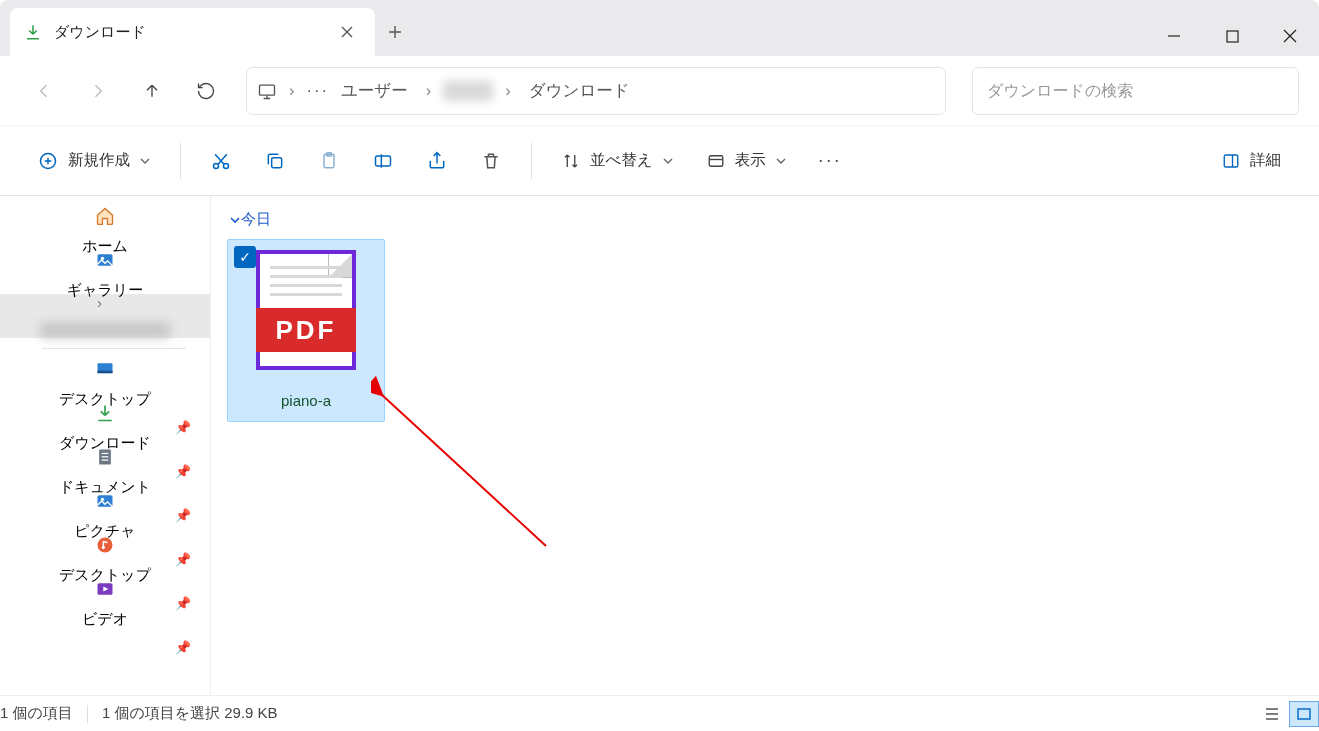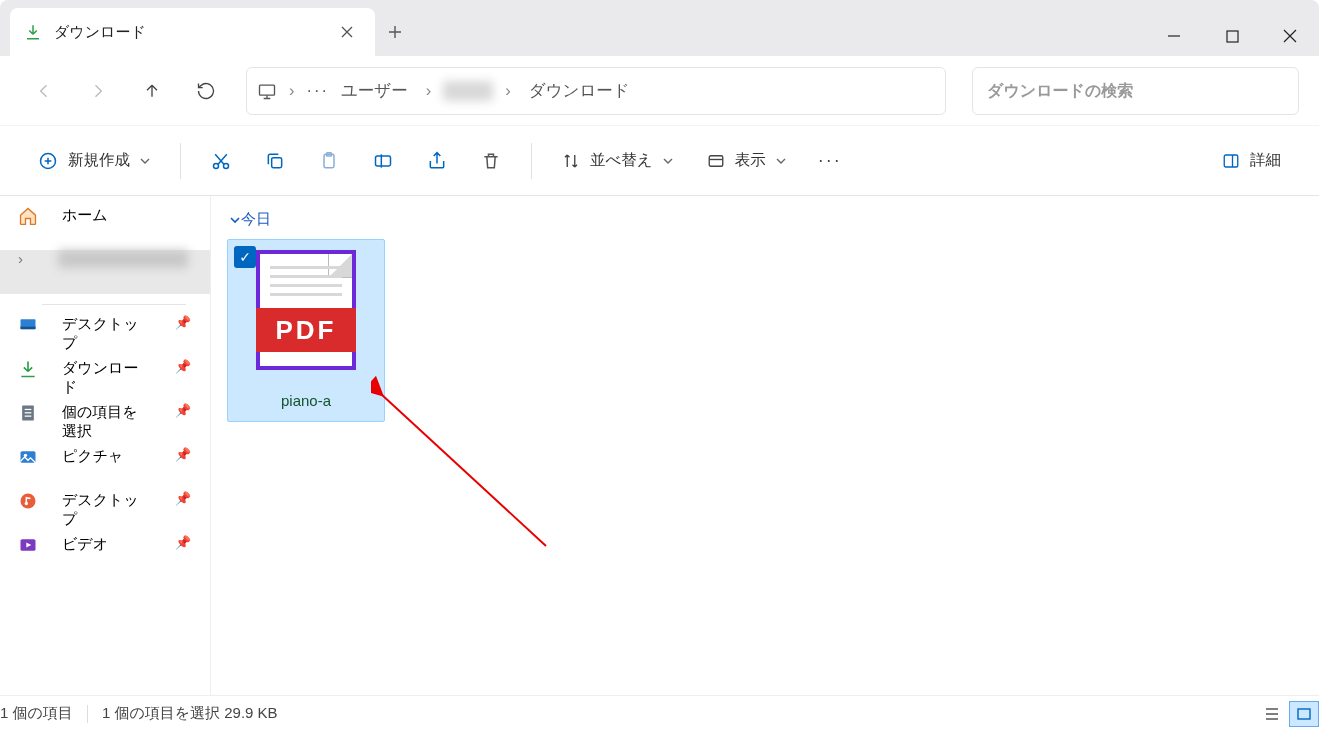--- a/index.html
+++ b/index.html
@@ -16,33 +16,33 @@
 
 
 .navbar { height: 70px; background:#fff; display:flex; align-items:center; padding: 0 20px; gap:6px; border-bottom:1px solid #f4f4f4; }
 .nav-btn { width:48px; height:48px; display:flex; align-items:center; justify-content:center; cursor:pointer; border-radius:4px; color:#444; }
 .nav-btn.disabled { color:#bbb; cursor:default; }
 .address { flex:0 0 700px; height:48px; background:#fff; border:1px solid #e4e4e4; border-radius:6px; display:flex; align-items:center; padding:0 10px; gap:6px; margin-left:10px; font-size:16.5px; color:#555;}
 .address .sep { color:#888; margin:0 6px; }
 .address .crumb { cursor:pointer; padding:4px 6px; }
 .address .blur { filter: blur(5px); background:#d8d8d8; border-radius:2px; width:50px; height:20px;}
 .search { flex:1; height:48px; background:#fff; border:1px solid #e4e4e4; border-radius:6px; margin-left:20px; padding:0 14px; display:flex; align-items:center; color:#999; font-size:16px;}
-.search input { border:none; outline:none; width:100%; font-size:16px; color:#555;font-weight:bold; }
+.search input { border:none; outline:none; width:100%; font-size:16px; color:#555; }
 .search input::placeholder { color:#999; }
 
 
 .toolbar { height: 70px; display:flex; align-items:center; padding:0 24px; gap:6px; border-bottom:1px solid #e5e5e5;}
 .tool-btn { height:44px; padding:0 14px; display:flex; align-items:center; gap:10px; cursor:pointer; border-radius:4px; font-size:15.5px; color:#333;}
 .tool-sep { width:1px; height:36px; background:#e2e2e2; margin:0 10px;}
 .icon-only { width:48px; justify-content:center; padding:0; }
 
 
 .main { display:flex; height: calc(731px - 56px - 70px - 70px - 36px); }
 .sidebar { width:210px; padding:10px 0 0 0; overflow:hidden; position:relative;}
-.sb-item { height:44px; display:flex; padding:0 18px; gap:24px; font-size:15px; cursor:pointer;}
+.sb-item { height:44px; display:flex; align-items:center; padding:0 18px; gap:11px; font-size:15px; cursor:pointer;flex-direction:column;}
 .sb-item.sel { background:#e8e8e8; }
 .sb-item .chev { color:#777; margin-right:4px; width:12px;}
 .sb-pin { margin-left:auto; color:#888; font-size:13px;}
 .sb-group-sep { height:1px; background:#e4e4e4; margin:10px 24px 10px 42px;}
 .sb-item .blur { filter:blur(5px); background:#c8c8c8; width:130px; height:18px; border-radius:2px;}
 .content { flex:1; padding:14px 16px; position:relative; border-left:1px solid #eee;}
 .group-hdr { display:flex; align-items:center; gap:0; font-size:15px; color:#1a58c7; cursor:pointer; margin-bottom:10px; padding-left:2px;}
 .file-item { width:158px; padding:10px 8px 12px 8px; text-align:center; background:#cce8ff; border:1px solid #99d1ff; position:relative; border-radius:2px;}
 .file-icon { width:100px; height:120px; margin:0 auto 10px auto; background:#fff; border:4px solid #6d28d9; position:relative; }
 .file-icon .fold { position:absolute; top:0; right:0; width:24px; height:24px; background:linear-gradient(135deg, transparent 49%, #d8d8d8 51%); border-left:1px solid #bbb; border-bottom:1px solid #bbb;}
@@ -229,20 +229,30 @@
 <div class="main">
   <div class="sidebar">
     <div class="sb-item">
       <span>
           <svg width="20" height="20" viewBox="0 0 24 24" fill="none">
             <path d="M3 11l9-8 9 8v10a1 1 0 01-1 1h-5v-7H9v7H4a1 1 0 01-1-1V11z" stroke="#d97a2b" stroke-width="1.6" fill="#ffe3c2"></path>
           </svg>
         </span>
       <span>ホーム</span>
     </div>
+    <div class="sb-item">
+      <span>
+          <svg width="20" height="20" viewBox="0 0 24 24">
+            <rect x="3" y="5" width="18" height="14" rx="2" fill="#2d7fd3"></rect>
+            <circle cx="9" cy="10" r="2" fill="#fff"></circle>
+            <path d="M3 17l5-5 4 4 3-3 6 6" stroke="#fff" stroke-width="1.6" fill="none"></path>
+          </svg>
+        </span>
+      <span>ギャラリー</span>
+    </div>
     <div class="sb-item sel">
       <span class="chev">›</span>
       <span class="blur"></span>
     </div>
     <div class="sb-group-sep"></div>
     <div class="sb-item">
       <span>
           <svg width="20" height="20" viewBox="0 0 24 24">
             <rect x="3" y="5" width="18" height="12" rx="1" fill="#2d7fd3"></rect>
             <rect x="3" y="14" width="18" height="3" fill="#17528c"></rect>
@@ -262,21 +272,21 @@
     </div>
     <div class="sb-item">
       <span>
           <svg width="20" height="20" viewBox="0 0 24 24">
             <rect x="5" y="3" width="14" height="18" rx="1" fill="#6b7785"></rect>
             <rect x="8" y="7" width="8" height="1.5" fill="#fff"></rect>
             <rect x="8" y="11" width="8" height="1.5" fill="#fff"></rect>
             <rect x="8" y="15" width="8" height="1.5" fill="#fff"></rect>
           </svg>
         </span>
-      <span>個の項目を選択</span>
+      <span>ドキュメント</span>
       <span class="sb-pin">📌</span>
     </div>
     <div class="sb-item">
       <span>
           <svg width="20" height="20" viewBox="0 0 24 24">
             <rect x="3" y="5" width="18" height="14" rx="2" fill="#2d7fd3"></rect>
             <circle cx="9" cy="10" r="2" fill="#fff"></circle>
             <path d="M3 17l5-5 4 4 3-3 6 6" stroke="#fff" stroke-width="1.6" fill="none"></path>
           </svg>
         </span>

